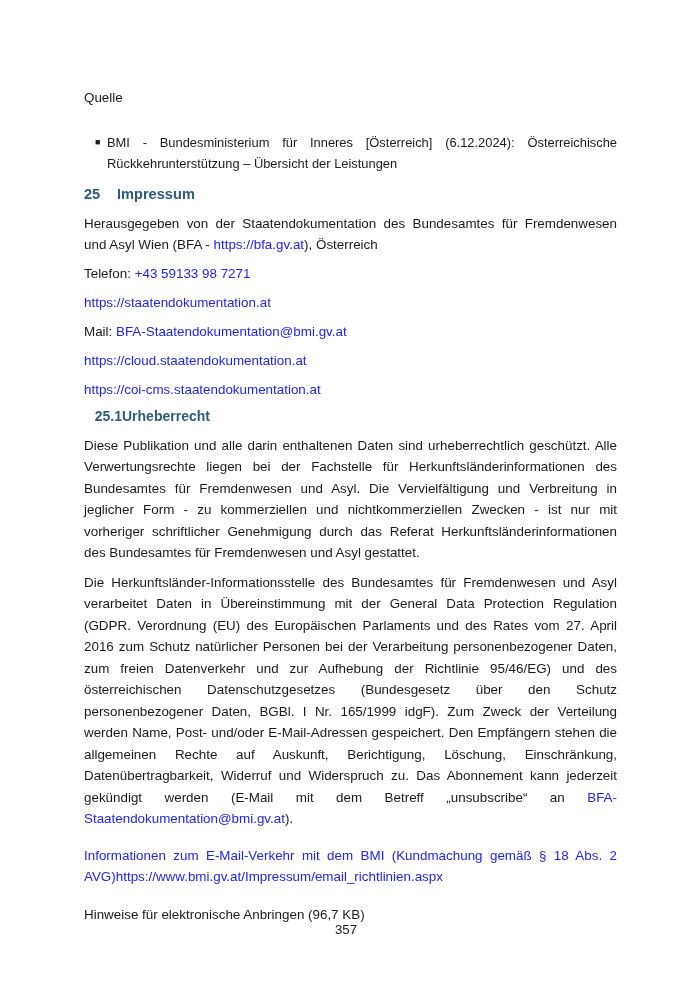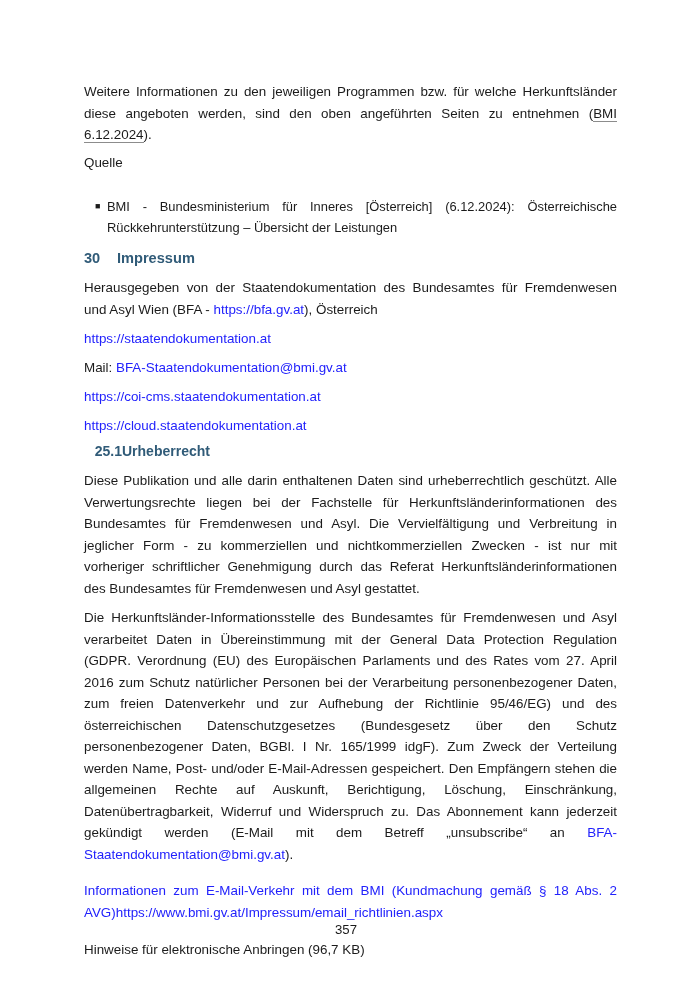--- a/index.html
+++ b/index.html
@@ -78,42 +78,42 @@
     font-size: 13.2px;
     color: #1b1b1b;
   }
 </style>
 </head>
 <body>
 
 <div class="page">
   <div class="content">
 
-    <p class="intro justify"><span>Weitere Informationen zu den jeweiligen Programmen bzw. für welche Herkunftsländer diese angeboten werden, sind den oben angeführten Seiten zu entnehmen (</span><span class="ref-link">BMI 6.12.2024</span><span>).</span></p>
 
     <p class="quelle">Quelle</p>
 
     <ul class="sources">
       <li class="justify">
         <span class="bullet">■</span><span>BMI - Bundesministerium für Inneres [Österreich] (6.12.2024): Österreichische Rückkehrunterstützung – Übersicht der Leistungen</span>
       </li>
     </ul>
 
-    <h2><span class="sec-num">30</span><span>Impressum</span></h2>
+    <h2><span class="sec-num">25</span><span>Impressum</span></h2>
 
     <p class="tight justify"><span>Herausgegeben von der Staatendokumentation des Bundesamtes für Fremdenwesen und Asyl Wien (BFA - </span><a class="blue">https://bfa.gv.at</a><span>), Österreich</span></p>
 
+    <p><span>Telefon: </span><a class="blue">+43 59133 98 7271</a></p>
 
     <p><a class="blue">https://staatendokumentation.at</a></p>
 
     <p><span>Mail: </span><a class="blue">BFA-Staatendokumentation@bmi.gv.at</a></p>
 
+    <p><a class="blue">https://cloud.staatendokumentation.at</a></p>
+
     <p><a class="blue">https://coi-cms.staatendokumentation.at</a></p>
-
-    <p><a class="blue">https://cloud.staatendokumentation.at</a></p>
 
     <h3><span class="sec-num">25.1</span><span>Urheberrecht</span></h3>
 
     <p class="tight justify">Diese Publikation und alle darin enthaltenen Daten sind urheberrechtlich geschützt. Alle Verwertungsrechte liegen bei der Fachstelle für Herkunftsländerinformationen des Bundesamtes für Fremdenwesen und Asyl. Die Vervielfältigung und Verbreitung in jeglicher Form - zu kommerziellen und nichtkommerziellen Zwecken - ist nur mit vorheriger schriftlicher Genehmigung durch das Referat Herkunftsländerinformationen des Bundesamtes für Fremdenwesen und Asyl gestattet.</p>
 
 
     <p class="tight justify"><span>Die Herkunftsländer-Informationsstelle des Bundesamtes für Fremdenwesen und Asyl verarbeitet Daten in Übereinstimmung mit der General Data Protection Regulation (GDPR. Verordnung (EU) des Europäischen Parlaments und des Rates vom 27. April 2016 zum Schutz natürlicher Personen bei der Verarbeitung personenbezogener Daten, zum freien Datenverkehr und zur Aufhebung der Richtlinie 95/46/EG) und des österreichischen Datenschutzgesetzes (Bundesgesetz über den Schutz personenbezogener Daten, BGBl. I Nr. 165/1999 idgF). Zum Zweck der Verteilung werden Name, Post- und/oder E-Mail-Adressen gespeichert. Den Empfängern stehen die allgemeinen Rechte auf Auskunft, Berichtigung, Löschung, Einschränkung, Datenübertragbarkeit, Widerruf und Widerspruch zu. Das Abonnement kann jederzeit gekündigt werden (E-Mail mit dem Betreff „unsubscribe“ an </span><a class="blue">BFA-Staatendokumentation@bmi.gv.at</a><span>).</span></p>
 
     <p class="email-info justify"><a class="blue">Informationen zum E-Mail-Verkehr mit dem BMI (Kundmachung gemäß § 18 Abs. 2 AVG)https://www.bmi.gv.at/Impressum/email_richtlinien.aspx</a></p>
 

